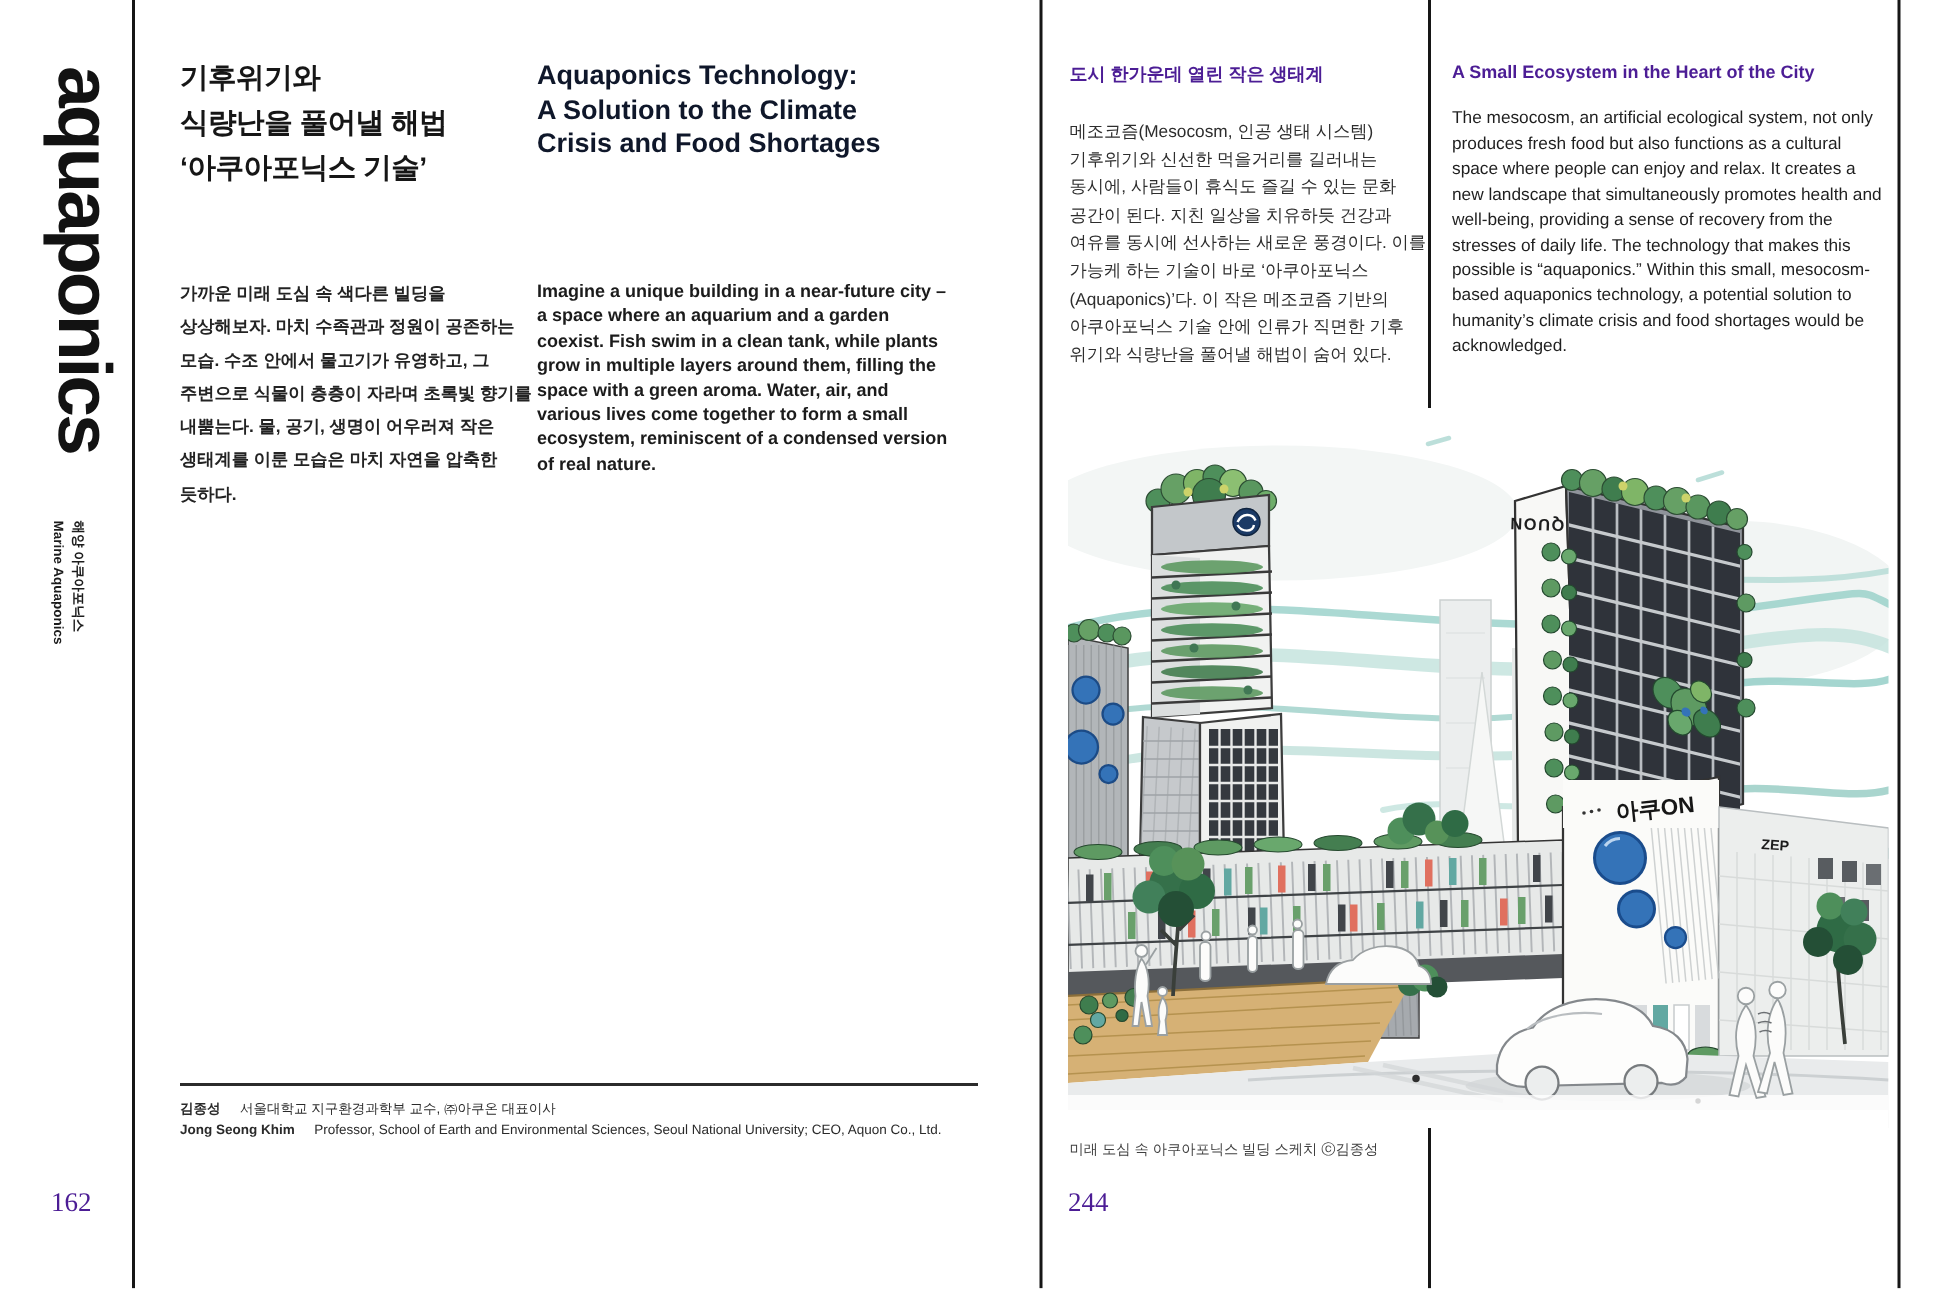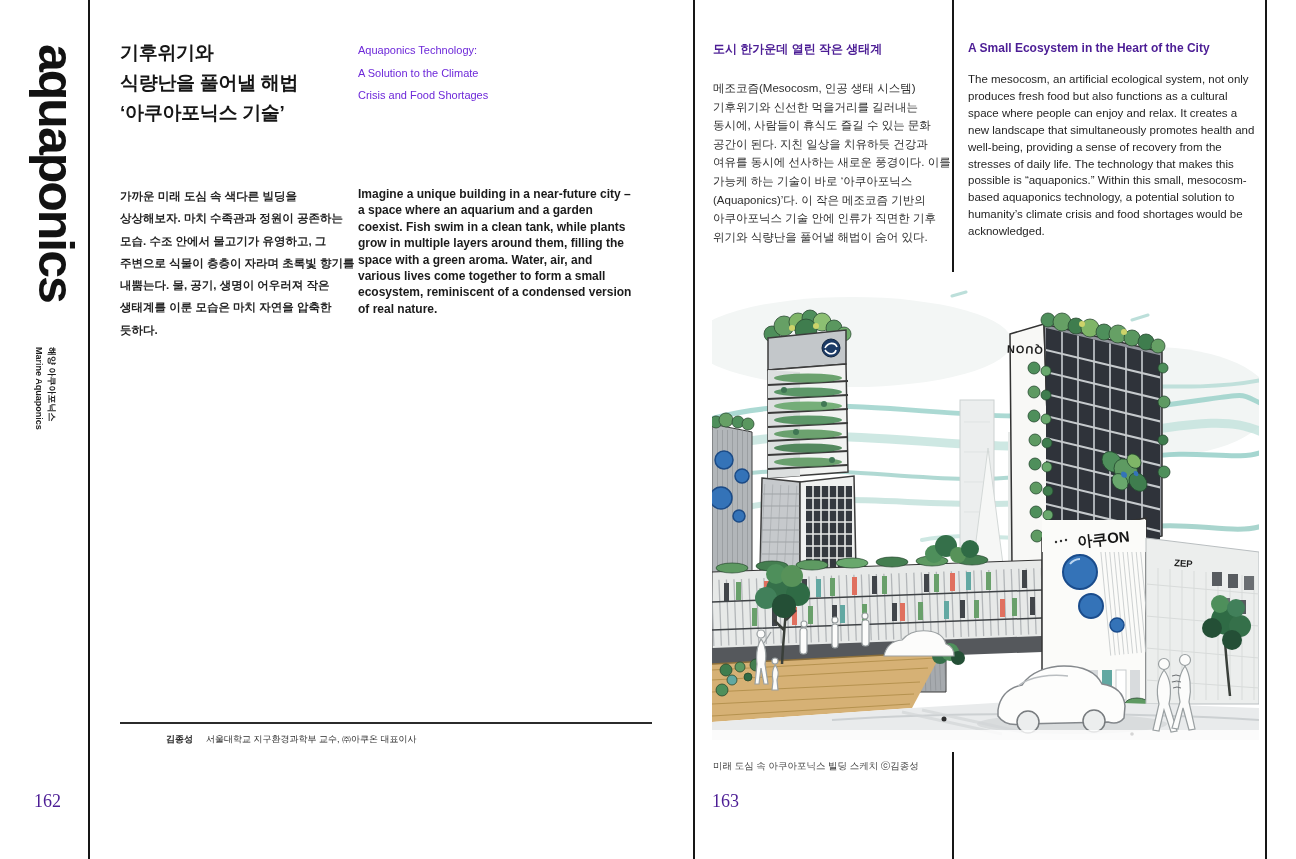--- a/index.html
+++ b/index.html
@@ -14,24 +14,24 @@
     left:85px;top:44px;transform:rotate(90deg);transform-origin:left top;
     font-size:50px;font-weight:700;letter-spacing:-2px;color:#121212;white-space:nowrap;width:270px;
   }
   .side-sub{
     left:58px;top:347px;transform:rotate(90deg);transform-origin:left top;
     font-size:9px;font-weight:700;line-height:13px;color:#1c1c1c;white-space:nowrap;width:90px;
   }
   
   .lp-title-ko{left:120px;top:38px;font-size:19px;line-height:30px;font-weight:700;letter-spacing:-0.3px;color:#161616;}
   .lp-body-ko{left:120px;top:185px;width:240px;font-size:11.5px;line-height:22.3px;font-weight:700;color:#232323;word-break:keep-all;}
-  .lp-title-en{left:358px;top:39px;font-size:11px;line-height:22.5px;font-weight:400;color:#6d28d9;}
+  .lp-title-en{left:358px;top:39px;font-size:18px;line-height:22.5px;font-weight:700;color:#0f172a;}
   .lp-body-en{left:358px;top:186px;width:280px;font-size:12px;line-height:16.4px;font-weight:700;color:#1b1b1b;}
   .lp-rule{left:120px;top:722px;width:532px;height:1.5px;background:#2b2b2b;}
-  .credit{font-size:9px;color:#2a2a2a;white-space:nowrap;margin-left:46px;}
+  .credit{font-size:9px;color:#2a2a2a;white-space:nowrap;}
   .credit .nm{font-weight:700;margin-right:13px;}
   .pagenum{font-family:"Liberation Serif","DejaVu Serif",serif;font-size:18px;color:#4c1d95;}
   
   .rp-head{font-size:12px;font-weight:700;color:#4c1d95;white-space:nowrap;}
   .rp-body-ko{left:713px;top:79px;width:243px;font-size:11.5px;line-height:18.6px;font-weight:500;color:#2d2d2d;word-break:keep-all;}
   .rp-body-en{left:968px;top:71px;width:292px;font-size:11.5px;line-height:16.9px;color:#1f1f1f;}
   .illu{left:712px;top:272px;width:547px;height:480px;background:#ffffff;}
   .illu svg{display:block;width:547px;height:480px;}
   .caption{left:713px;top:760px;font-size:9.5px;color:#3f3f3f;white-space:nowrap;}
 </style>
@@ -61,20 +61,23 @@
   <div class="abs lp-title-en">
     <div>Aquaponics Technology:</div>
     <div>A Solution to the Climate</div>
     <div>Crisis and Food Shortages</div>
   </div>
   <div class="abs lp-body-en">Imagine a unique building in a near-future city – a space where an aquarium and a garden coexist. Fish swim in a clean tank, while plants grow in multiple layers around them, filling the space with a green aroma. Water, air, and various lives come together to form a small ecosystem, reminiscent of a condensed version of real nature.</div>
 
   <div class="abs lp-rule"></div>
   <div class="abs credit" style="left:120px;top:733px">
     <span class="nm">김종성</span><span>서울대학교 지구환경과학부 교수, ㈜아쿠온 대표이사</span>
+  </div>
+  <div class="abs credit" style="left:120px;top:748px">
+    <span class="nm">Jong Seong Khim</span><span>Professor, School of Earth and Environmental Sciences, Seoul National University; CEO, Aquon Co., Ltd.</span>
   </div>
   <div class="abs pagenum" style="left:34px;top:791px">162</div>
 
   <div class="abs rp-head" style="left:713px;top:41px">도시 한가운데 열린 작은 생태계</div>
   <div class="abs rp-body-ko">메조코즘(Mesocosm, 인공 생태 시스템) 기후위기와 신선한 먹을거리를 길러내는 동시에, 사람들이 휴식도 즐길 수 있는 문화 공간이 된다. 지친 일상을 치유하듯 건강과 여유를 동시에 선사하는 새로운 풍경이다. 이를 가능케 하는 기술이 바로 ‘아쿠아포닉스(Aquaponics)’다. 이 작은 메조코즘 기반의 아쿠아포닉스 기술 안에 인류가 직면한 기후 위기와 식량난을 풀어낼 해법이 숨어 있다.</div>
   <div class="abs rp-head" style="left:968px;top:41px">A Small Ecosystem in the Heart of the City</div>
   <div class="abs rp-body-en">The mesocosm, an artificial ecological system, not only produces fresh food but also functions as a cultural space where people can enjoy and relax. It creates a new landscape that simultaneously promotes health and well-being, providing a sense of recovery from the stresses of daily life. The technology that makes this possible is “aquaponics.” Within this small, mesocosm-based aquaponics technology, a potential solution to humanity’s climate crisis and food shortages would be acknowledged.</div>
 
   <div class="abs illu">
     <svg viewBox="0 0 547 480" xmlns="http://www.w3.org/2000/svg">
@@ -408,15 +411,15 @@
         <circle cx="473" cy="388" r="5.5"></circle>
         <path d="M473,394 C466,404 465,418 468,430 L460,456 L466,457 L471,436 L477,458 L483,457 L477,430 C480,416 478,402 473,394 Z"></path>
       </g>
       <g stroke="#6b6f72" stroke-width="1" fill="none">
         <path d="M460,404 q4,-2 8,0 M460,410 q5,-2 9,0 M461,416 q4,-2 8,0"></path>
       </g>
     </svg>
   </div>
 
   <div class="abs caption">미래 도심 속 아쿠아포닉스 빌딩 스케치 ⓒ김종성</div>
-  <div class="abs pagenum" style="left:712px;top:791px">163</div>
+  <div class="abs pagenum" style="left:712px;top:791px">244</div>
 
 </div>
 
 </body></html>

